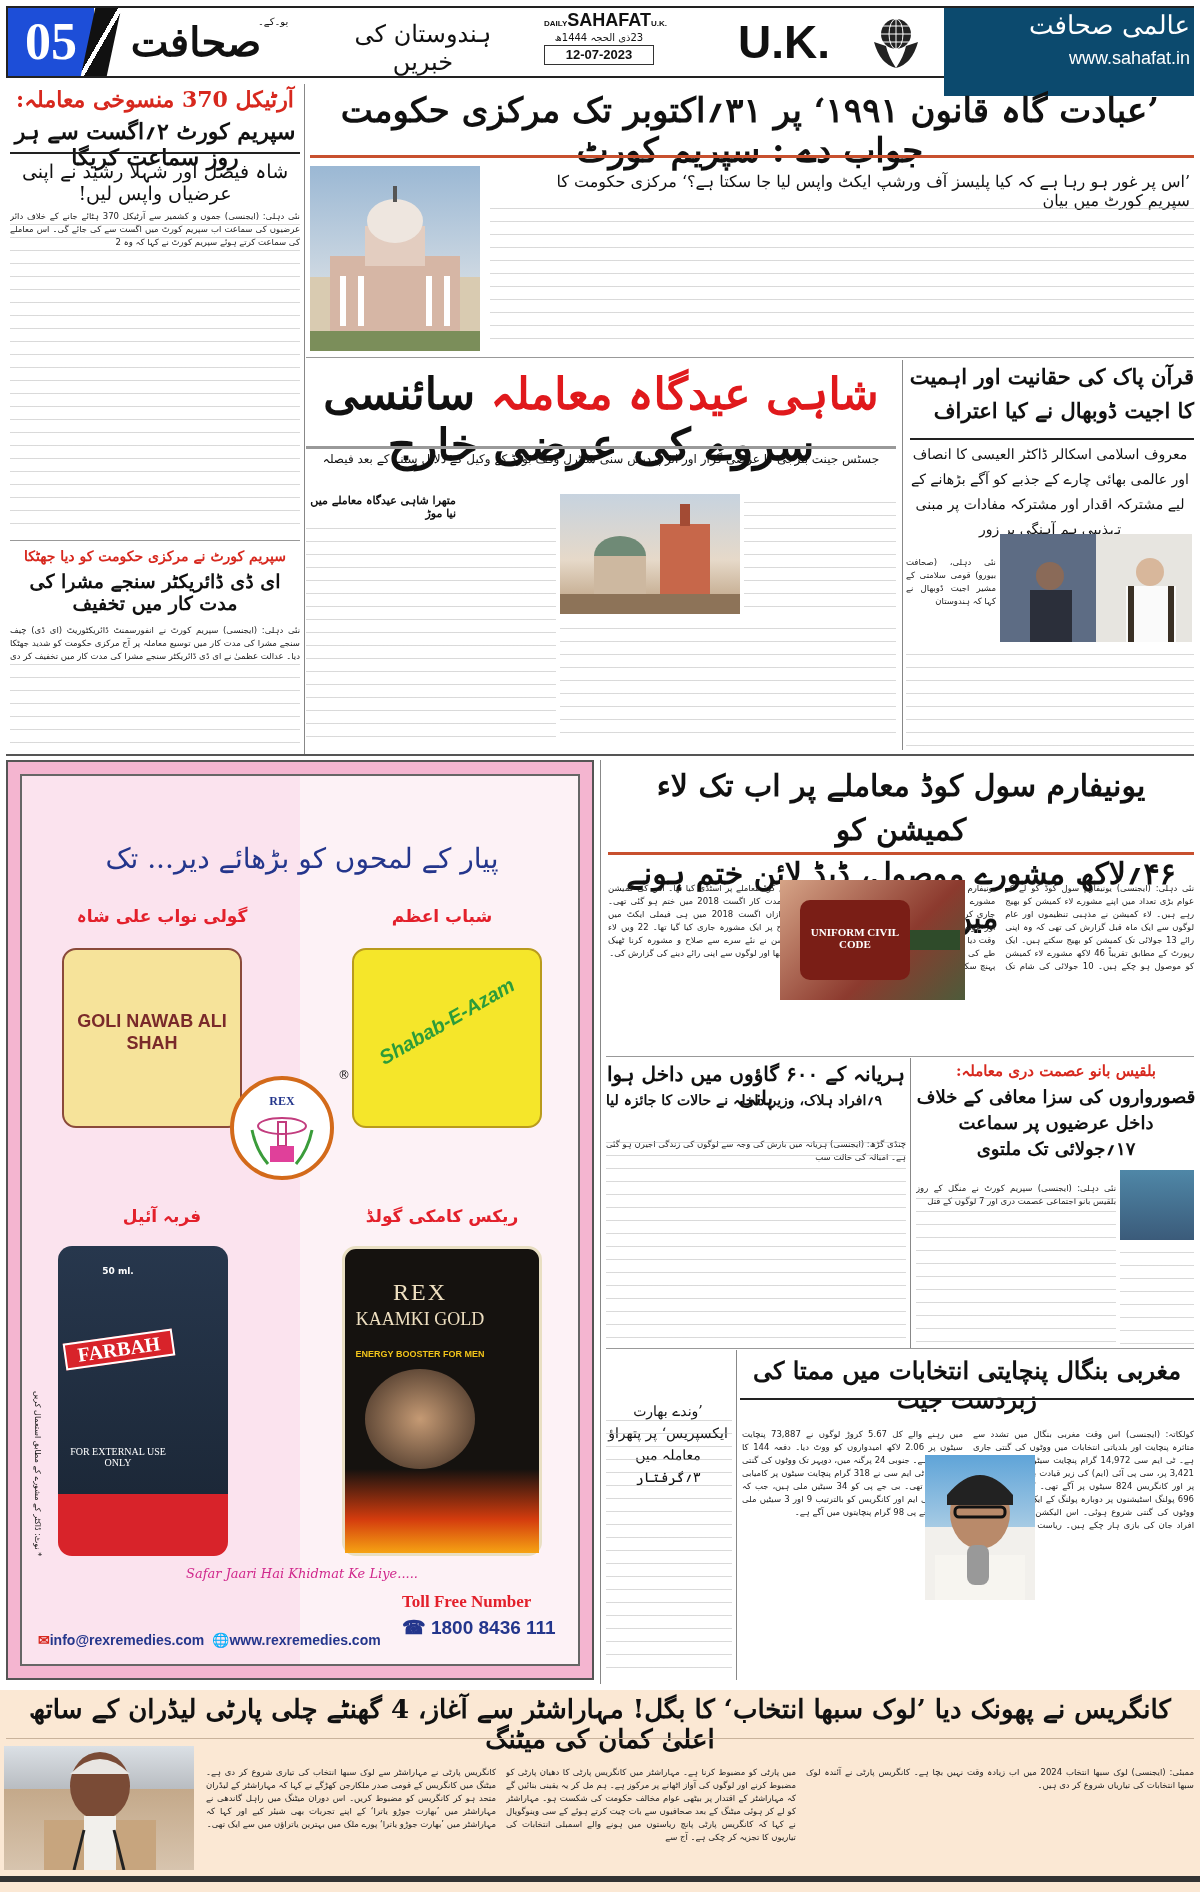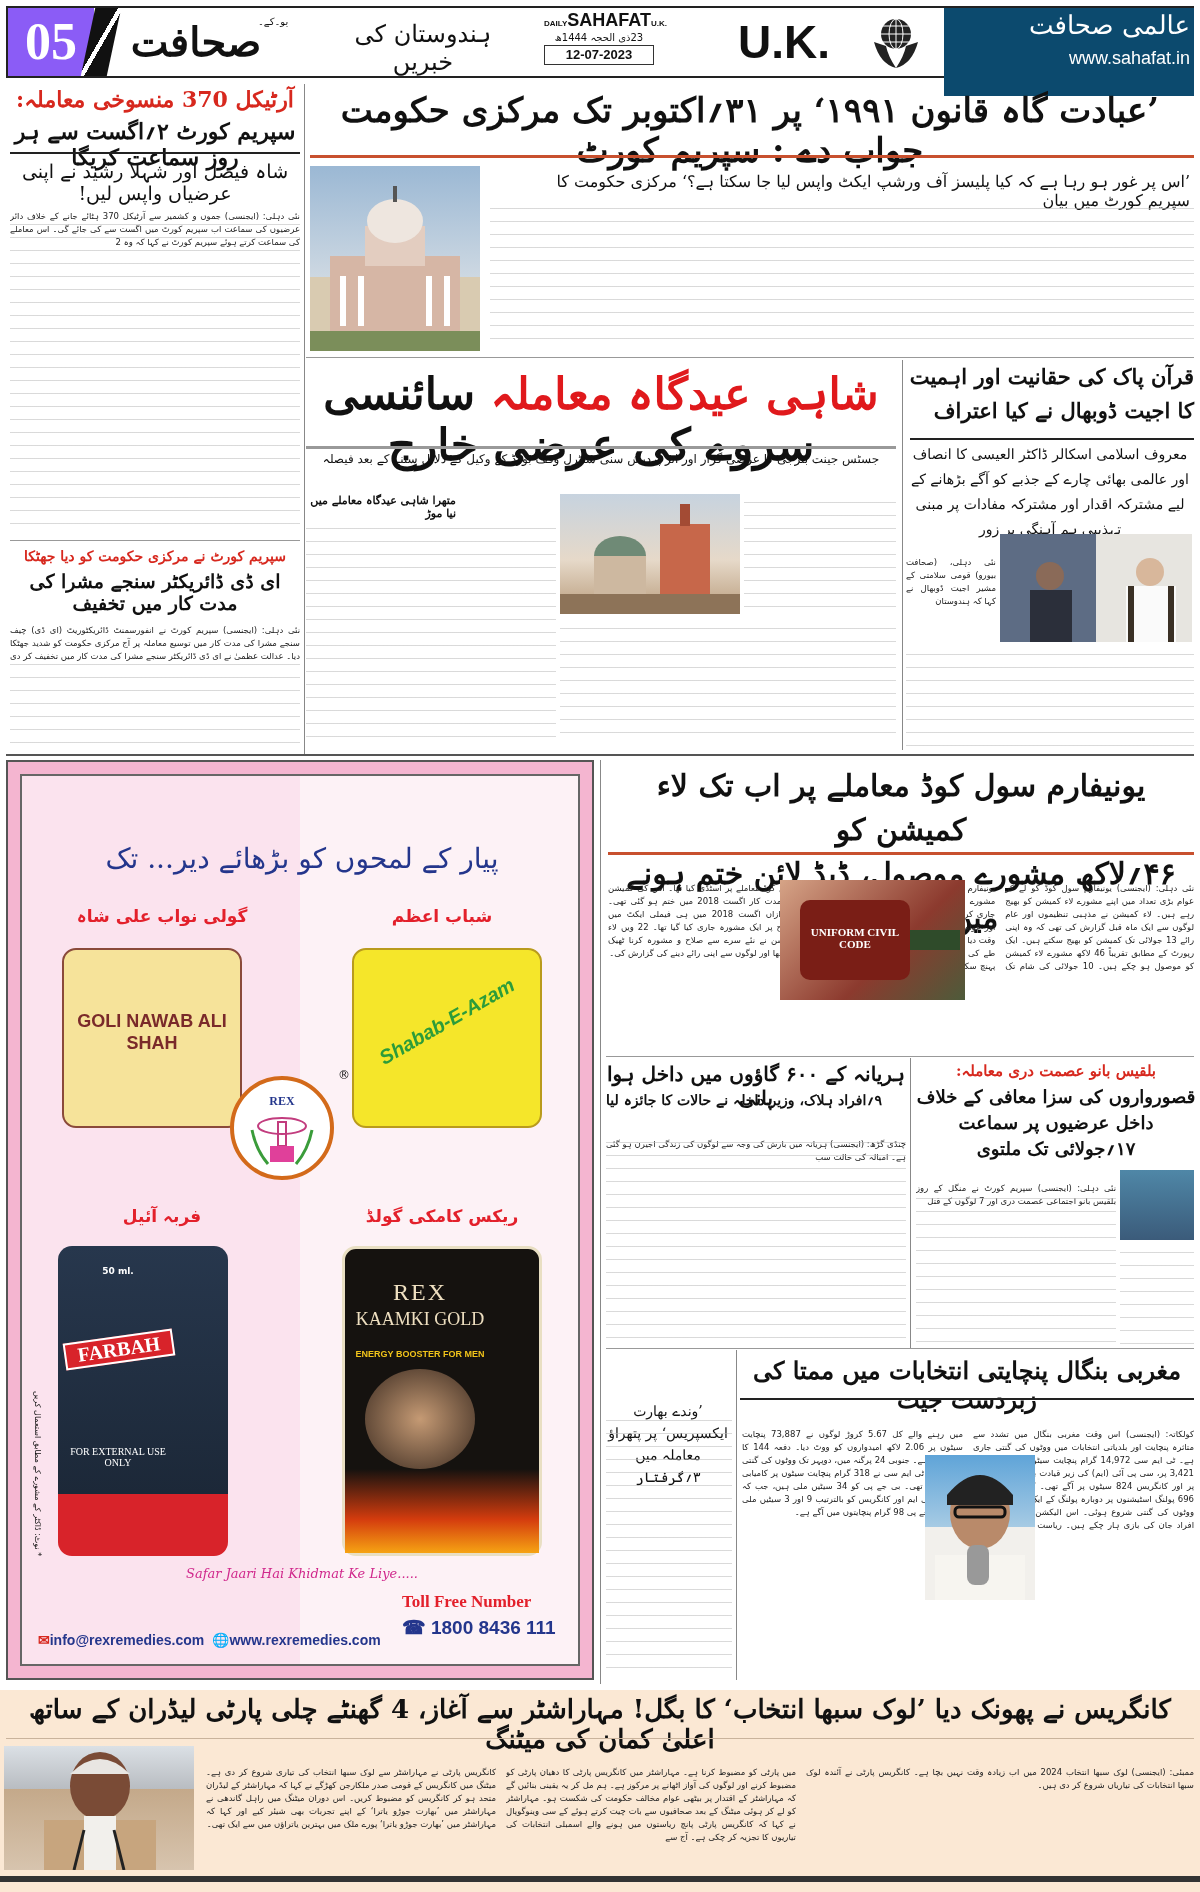--- a/index.html
+++ b/index.html
@@ -2,21 +2,21 @@
 <html><head>
 <meta charset="utf-8">
 <style>
   * { box-sizing: border-box; margin: 0; padding: 0; }
   html, body { width: 1200px; height: 1892px; background: #fff; overflow: hidden; }
   body { font-family: "DejaVu Sans", sans-serif; color: #111; position: relative; }
   .abs { position: absolute; }
 
   
   #masthead { left: 6px; top: 6px; width: 1188px; height: 72px; border: 2px solid #222; background: #fff; }
-  #pageno { left: 0; top: 0; width: 86px; height: 68px; background: #8b5cf6; color: #fff; font-family: "Liberation Serif", serif; font-weight: bold; font-size: 52px; line-height: 68px; text-align: center; }
+  #pageno { left: 0; top: 0; width: 86px; height: 68px; background: #1d4ed8; color: #fff; font-family: "Liberation Serif", serif; font-weight: bold; font-size: 52px; line-height: 68px; text-align: center; }
   #slash-left { left: 80px; top: 0; width: 26px; height: 68px; background: linear-gradient(110deg, #111 0 45%, #fff 45% 55%, #111 55% 100%); transform: skewX(-12deg); }
   #paper-name { left: 118px; top: 6px; width: 140px; height: 56px; font-family: "DejaVu Serif", serif; font-weight: bold; font-size: 40px; line-height: 56px; direction: rtl; text-align: center; }
   #paper-name-small { left: 250px; top: 8px; font-size: 10px; }
   #section-title { left: 320px; top: 12px; width: 190px; font-family: "DejaVu Serif", serif; font-size: 24px; direction: rtl; text-align: center; }
   #daily-box { left: 536px; top: 4px; width: 110px; height: 60px; }
   #daily-logo { font-family: "Liberation Sans", sans-serif; font-weight: bold; font-size: 13px; line-height: 16px; }
   #daily-logo .big { font-size: 18px; }
   #hijri { font-size: 10px; text-align: center; direction: rtl; }
   #date { border: 1px solid #333; font-family: "Liberation Sans", sans-serif; font-weight: bold; font-size: 13px; text-align: center; margin-top: 2px; line-height: 18px; }
   #edition { left: 716px; top: 8px; width: 120px; font-family: "Liberation Sans", sans-serif; font-weight: bold; font-size: 46px; line-height: 52px; text-align: center; }

